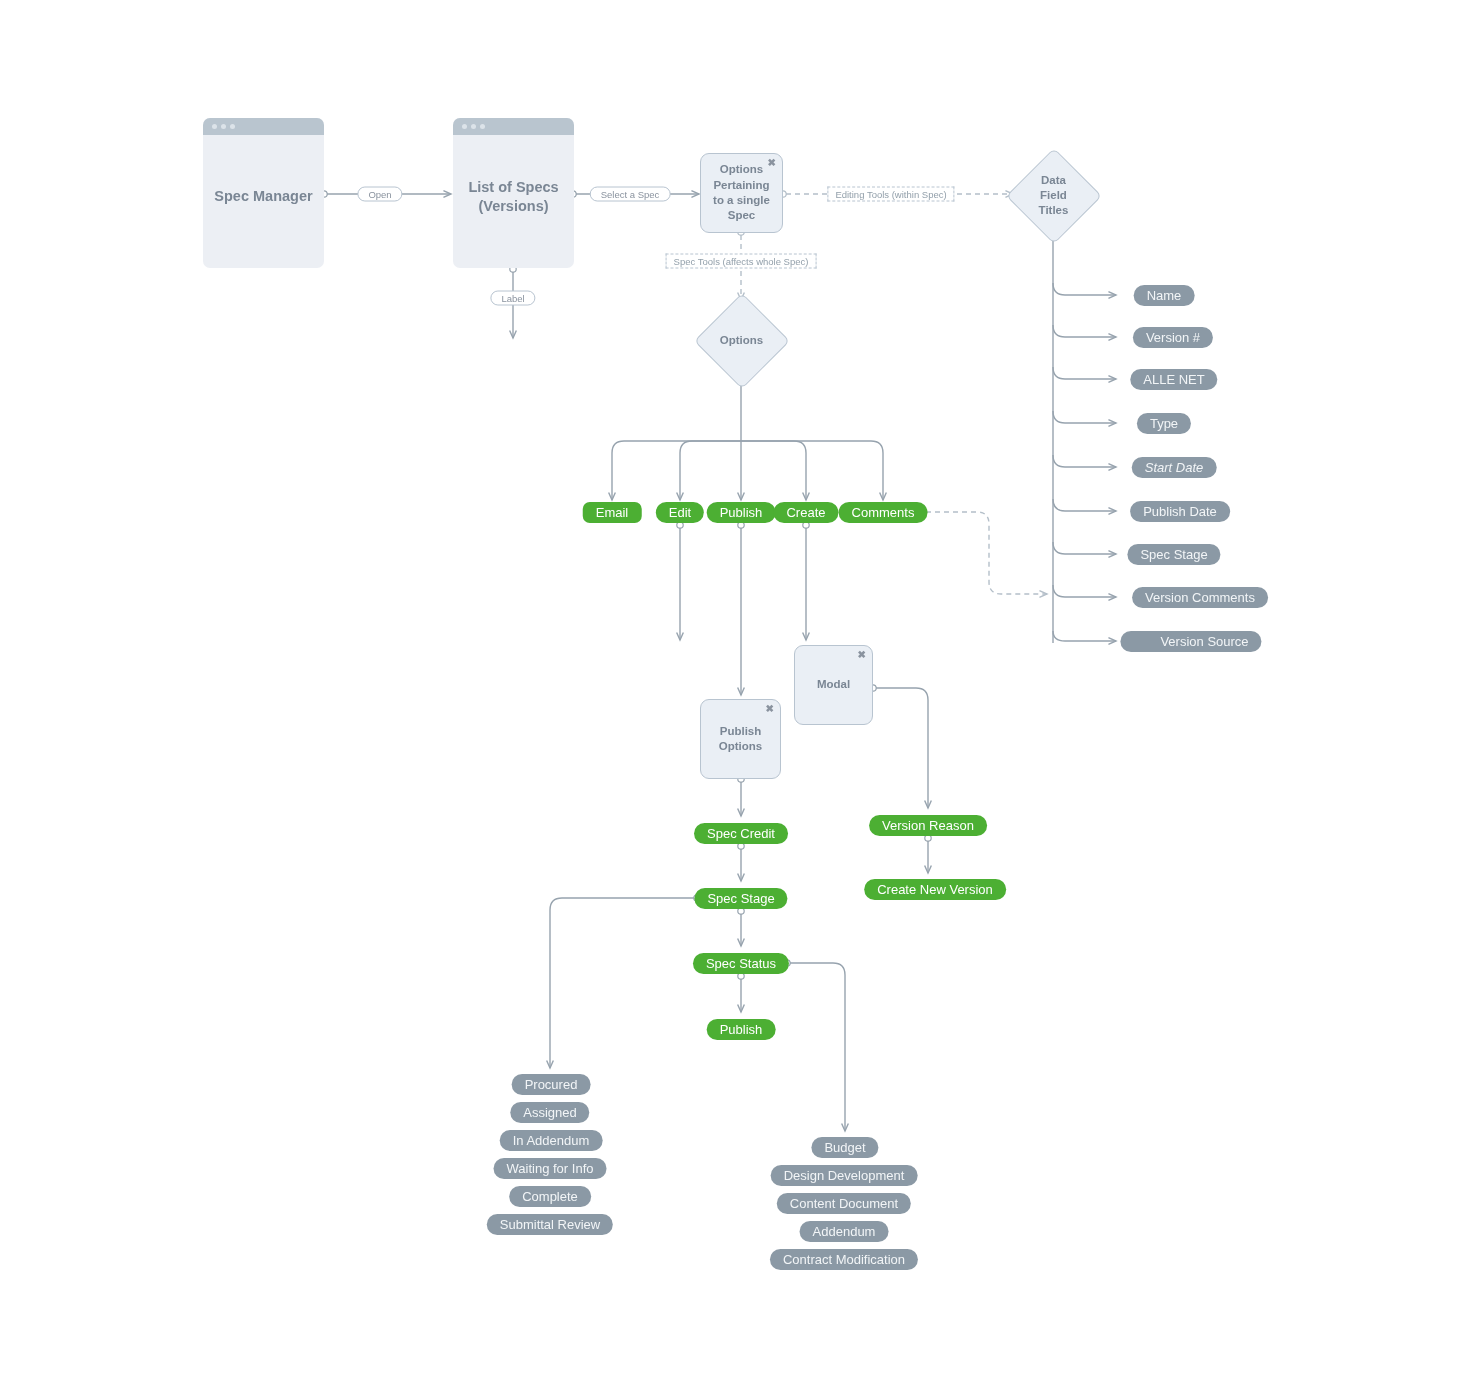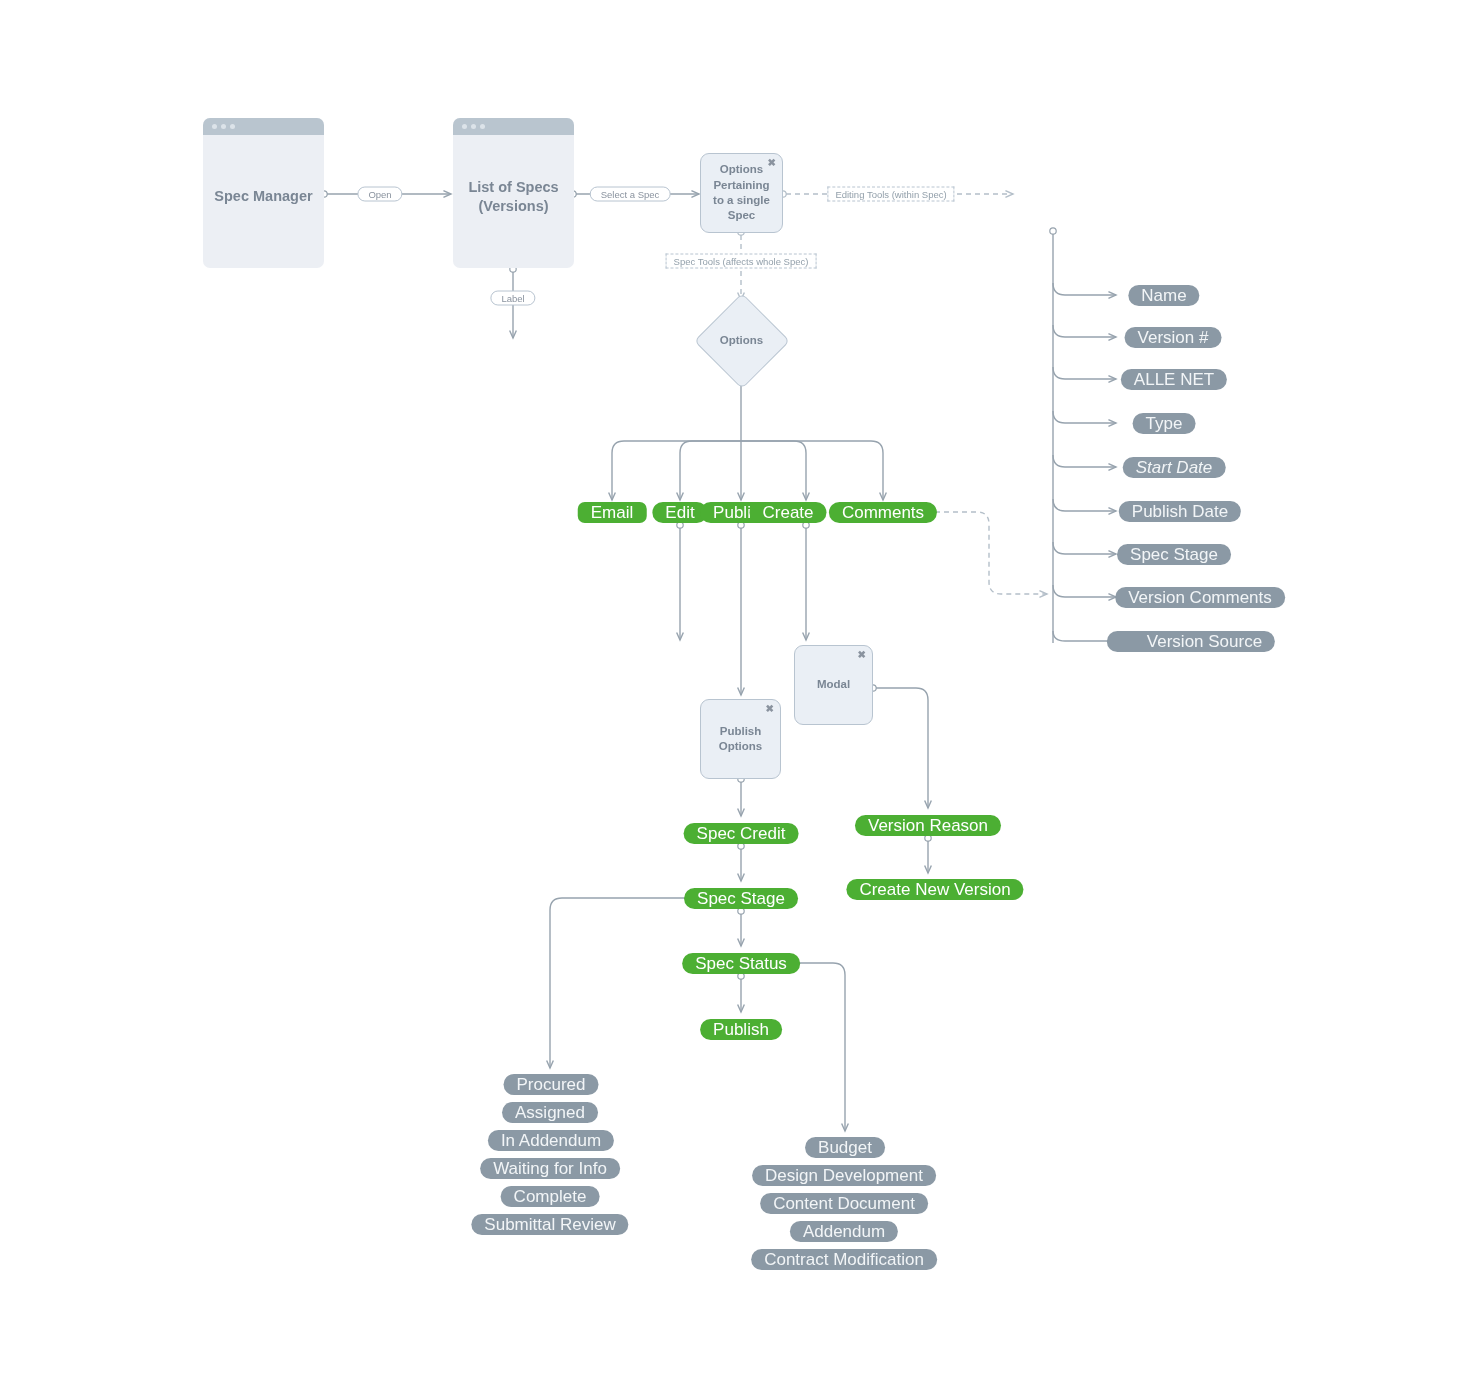--- a/index.html
+++ b/index.html
@@ -124,21 +124,21 @@
   .pill {
     position: absolute;
     border-radius: 999px;
     display: flex;
     align-items: center;
     justify-content: center;
     white-space: nowrap;
     box-sizing: border-box;
     height: 21px;
     padding: 0 13px;
-    font-size: 17px;
+    font-size: 13px;
     transform: translateX(-50%);
     text-align: right;
   }
   .pill.green {
     background: #4caf33;
     color: #ffffff;
   }
   .pill.gray {
     background: #8b99a5;
     color: #f2f5f7;
@@ -322,20 +322,28 @@
       <span>Publish</span><br>
       <span>Options</span>
     </div>
   </div>
 
   <div class="modalbox" style="left:794px; top:645px; width:79px; height:80px;">
     <span class="mb-close">✖</span>
     <div class="mb-title">Modal</div>
   </div>
 
+  <div class="diamond" style="left:1005px; top:147px; width:97px; height:97px;">
+    <div class="dshape"></div>
+    <div class="dlabel">
+      <span>Data</span><br>
+      <span>Field</span><br>
+      <span>Titles</span>
+    </div>
+  </div>
 
   <div class="diamond" style="left:693px; top:292px; width:97px; height:97px;">
     <div class="dshape"></div>
     <div class="dlabel">Options</div>
   </div>
 
   <div class="wirelabel" style="left:380px; top:194px;">Open</div>
 
   <div class="wirelabel" style="left:630px; top:194px;">Select a Spec</div>
 
@@ -351,21 +359,21 @@
   <div class="pill gray" style="left:1164px; top:413px;">Type</div>
   <div class="pill gray" style="left:1174px; top:457px;font-style:italic;">Start Date</div>
   <div class="pill gray" style="left:1180px; top:501px;">Publish Date</div>
   <div class="pill gray" style="left:1174px; top:544px;">Spec Stage</div>
   <div class="pill gray" style="left:1200px; top:587px;">Version Comments</div>
   <div class="pill gray" style="left:1191px; top:631px;padding-left:40px;">Version Source</div>
 
   <div class="pill green" style="left:612px; top:502px;border-radius:7px;">Email</div>
   <div class="pill green" style="left:680px; top:502px;">Edit</div>
   <div class="pill green" style="left:741px; top:502px;">Publish</div>
-  <div class="pill green" style="left:788px; top:502px;">Create</div>
+  <div class="pill green" style="left:806px; top:502px;">Create</div>
   <div class="pill green" style="left:883px; top:502px;">Comments</div>
 
   <div class="pill green" style="left:741px; top:823px;">Spec Credit</div>
   <div class="pill green" style="left:741px; top:888px;">Spec Stage</div>
   <div class="pill green" style="left:741px; top:953px;">Spec Status</div>
   <div class="pill green" style="left:741px; top:1019px;">Publish</div>
 
   <div class="pill green" style="left:928px; top:815px;">Version Reason</div>
   <div class="pill green" style="left:935px; top:879px;">Create New Version</div>
 

